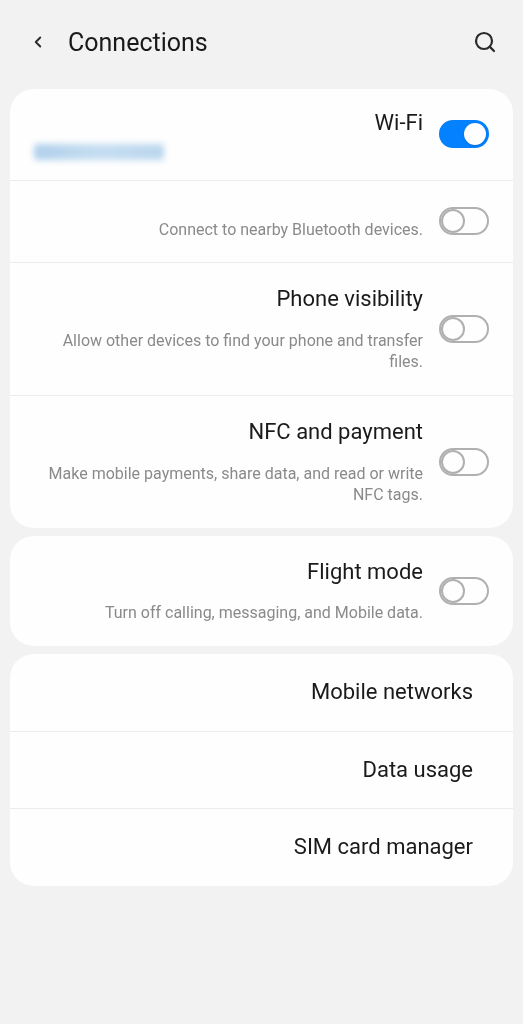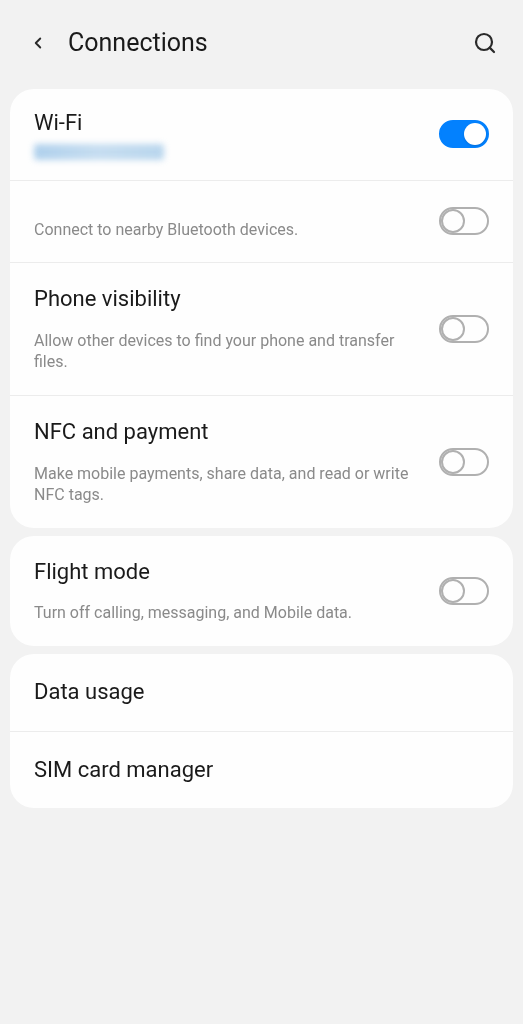--- a/index.html
+++ b/index.html
@@ -5,21 +5,21 @@
     * { margin: 0; padding: 0; box-sizing: border-box; }
     body {
       font-family: -apple-system, BlinkMacSystemFont, 'Segoe UI', Roboto, sans-serif;
       background: #f2f2f2;
       width: 523px;
       height: 1024px;
       overflow: hidden;
     }
     .header {
       display: flex;
-      align-items: flex-end;
+      align-items: flex-start;
       padding: 28px 24px 24px 24px;
     }
     .back-btn {
       width: 28px;
       height: 28px;
       display: flex;
       align-items: center;
       justify-content: center;
       cursor: pointer;
       margin-right: 16px;
@@ -47,21 +47,21 @@
       overflow: hidden;
     }
     .row {
       display: flex;
       align-items: center;
       padding: 20px 24px;
       border-bottom: 1px solid #ececec;
       cursor: pointer;
     }
     .row:last-child { border-bottom: none; }
-    .row-text { flex: 1; padding-right: 16px; }
+    .row-text { flex: 1; padding-right: 16px; text-align: right; }
     .row-label {
       font-size: 22px;
       font-weight: 400;
       color: #1a1a1a;
       line-height: 1.3;
     }
     .row-desc {
       font-size: 16px;
       color: #8a8a8a;
       margin-top: 16px;
@@ -171,20 +171,25 @@
       <div class="row-label">Flight mode</div>
       <div class="row-desc">Turn off calling, messaging, and Mobile data.</div>
     </div>
     <div class="toggle off"></div>
   </div>
 </div>
 
 <div class="card">
   <div class="row row-simple">
     <div class="row-text">
+      <div class="row-label">Mobile networks</div>
+    </div>
+  </div>
+  <div class="row row-simple">
+    <div class="row-text">
       <div class="row-label">Data usage</div>
     </div>
   </div>
   <div class="row row-simple">
     <div class="row-text">
       <div class="row-label">SIM card manager</div>
     </div>
   </div>
 </div>
 

